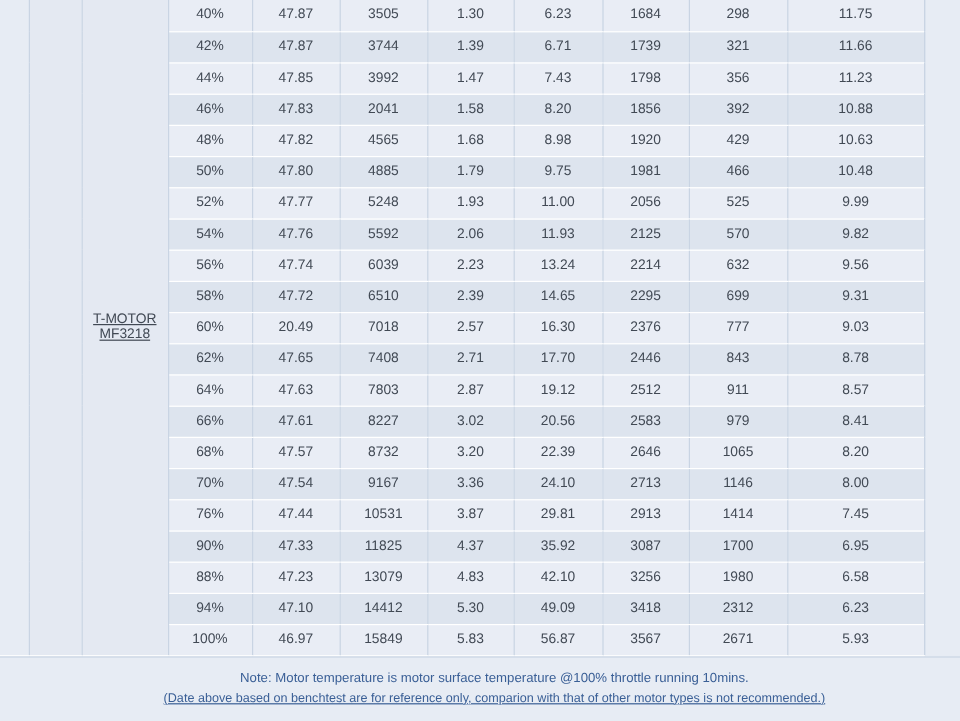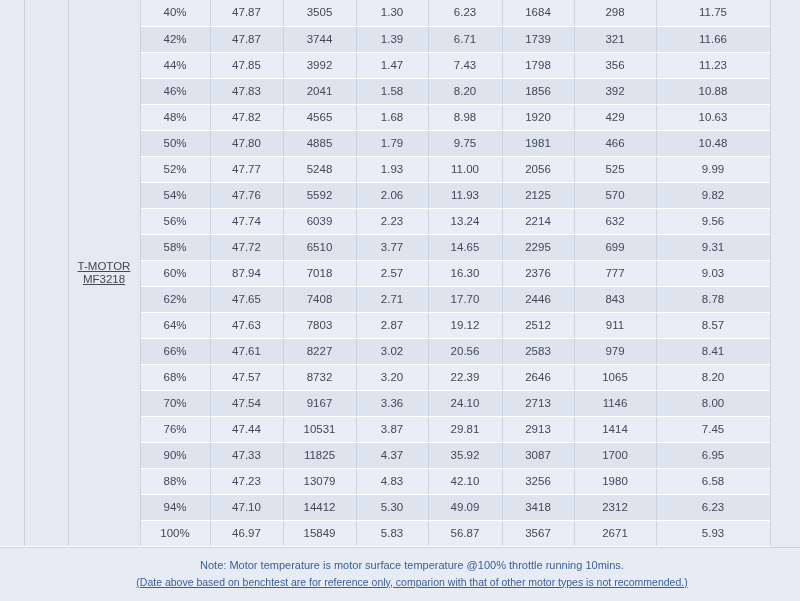--- a/index.html
+++ b/index.html
@@ -209,29 +209,29 @@
           <td>2.23</td>
           <td>13.24</td>
           <td>2214</td>
           <td>632</td>
           <td>9.56</td>
         </tr>
         <tr class="even">
           <td>58%</td>
           <td>47.72</td>
           <td>6510</td>
-          <td>3.77</td>
+          <td>2.39</td>
           <td>14.65</td>
           <td>2295</td>
           <td>699</td>
           <td>9.31</td>
         </tr>
         <tr class="odd">
           <td>60%</td>
-          <td>87.94</td>
+          <td>20.49</td>
           <td>7018</td>
           <td>2.57</td>
           <td>16.30</td>
           <td>2376</td>
           <td>777</td>
           <td>9.03</td>
         </tr>
         <tr class="even">
           <td>62%</td>
           <td>47.65</td>

